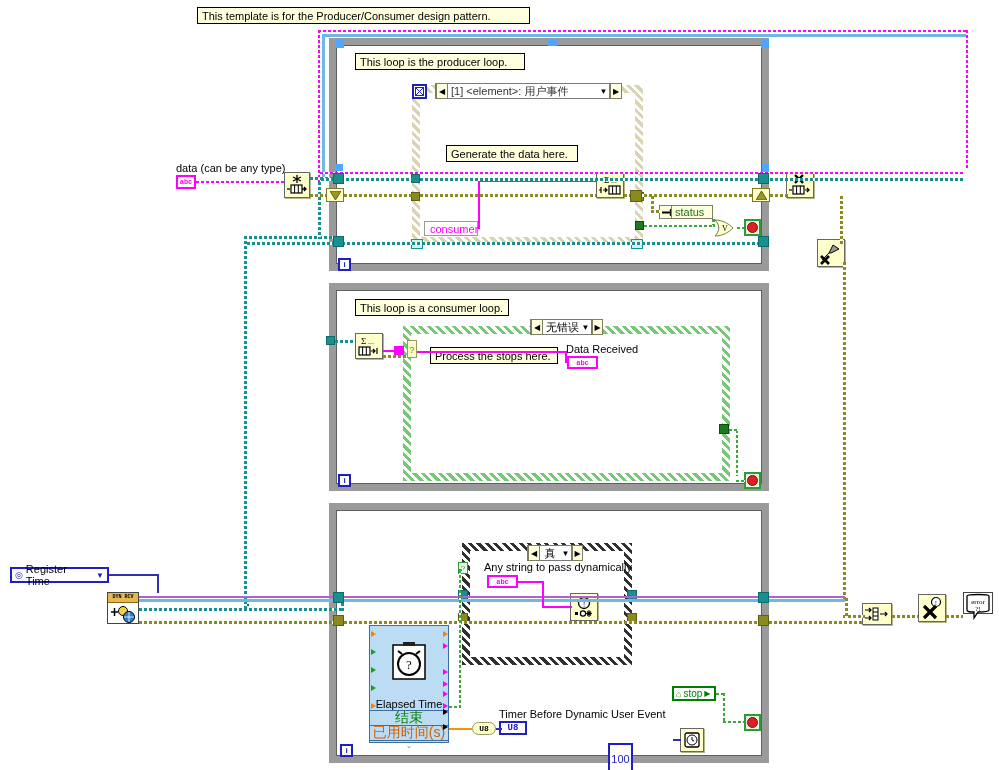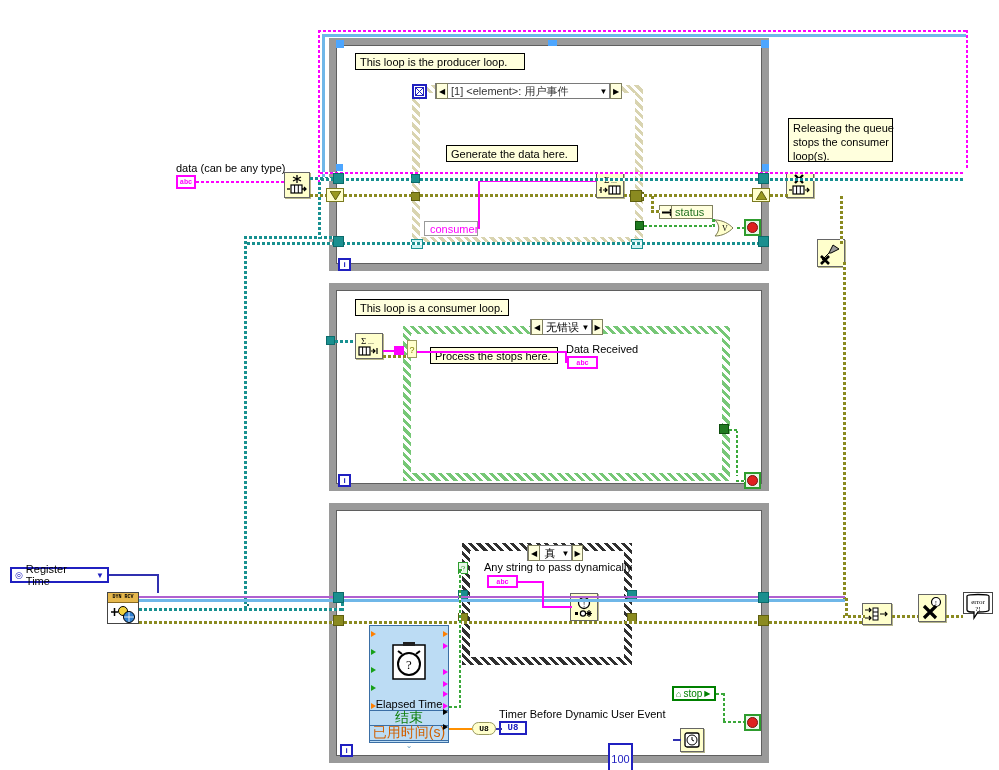--- a/index.html
+++ b/index.html
@@ -114,20 +114,21 @@
   .statusbox{border:1px solid #808060;background:#ffffdd;color:#207020;font-size:11px;
        display:flex;align-items:center;padding:0 3px;}
   .arrowbox{border:1px solid #808060;background:#ffffdd;display:flex;align-items:center;
        justify-content:center;}
 </style>
 </head>
 <body>
 
 <div id="canvas">
 
+  <div class="abs comment" style="left:197px;top:7px;width:333px;height:17px;line-height:15px;">This template is for the Producer/Consumer design pattern.</div>
 
   <div class="w w-magenta abs" style="left:318px;top:30px;width:650px;height:2px;"></div>
   <div class="w w-magentav abs" style="left:318px;top:30px;width:2px;height:152px;"></div>
   <div class="w w-magentav abs" style="left:966px;top:30px;width:2px;height:140px;"></div>
 
   <div class="w w-lblue abs" style="left:322px;top:34px;width:644px;height:3px;"></div>
   <div class="w w-lblue abs" style="left:322px;top:34px;width:3px;height:145px;"></div>
 
   <div class="abs whileloop" style="left:329px;top:38px;width:440px;height:233px;">
     <div class="wl-inner"></div>
@@ -414,23 +415,20 @@
   <div class="abs orgate" style="left:713px;top:219px;width:24px;height:18px;">
     <svg width="24" height="18" viewBox="0 0 24 18" aria-hidden="true">
       <path d="M2 1 C7 6, 7 12, 2 17 C10 17, 16 13, 20 9 C16 5, 10 1, 2 1 Z" fill="#ffffcc" stroke="#7a7a50" stroke-width="1"></path>
       <text x="9" y="12" font-size="8" fill="#000" font-family="Liberation Serif, serif">V</text>
     </svg>
   </div>
   <div class="abs stopled" style="left:744px;top:219px;width:17px;height:17px;">
       <div class="dot"></div>
     </div>
 
-  <div class="abs comment" style="left:788px;top:118px;width:105px;height:44px;line-height:14px;padding-top:2px;">Releasing the queue
-stops the consumer
-loop(s).</div>
 
   <div class="w w-magenta abs" style="left:196px;top:181px;width:88px;height:2px;"></div>
 
   <div class="w w-teal abs" style="left:310px;top:177px;width:28px;height:3px;"></div>
   <div class="w w-teal abs" style="left:244px;top:236px;width:100px;height:3px;"></div>
   <div class="w w-tealv abs" style="left:244px;top:236px;width:3px;height:375px;"></div>
   <div class="w w-teal abs" style="left:244px;top:608px;width:95px;height:3px;"></div>
   <div class="w w-tealv abs" style="left:318px;top:182px;width:3px;height:57px;"></div>
 
   <div class="w w-olive abs" style="left:310px;top:194px;width:24px;height:3px;"></div>

